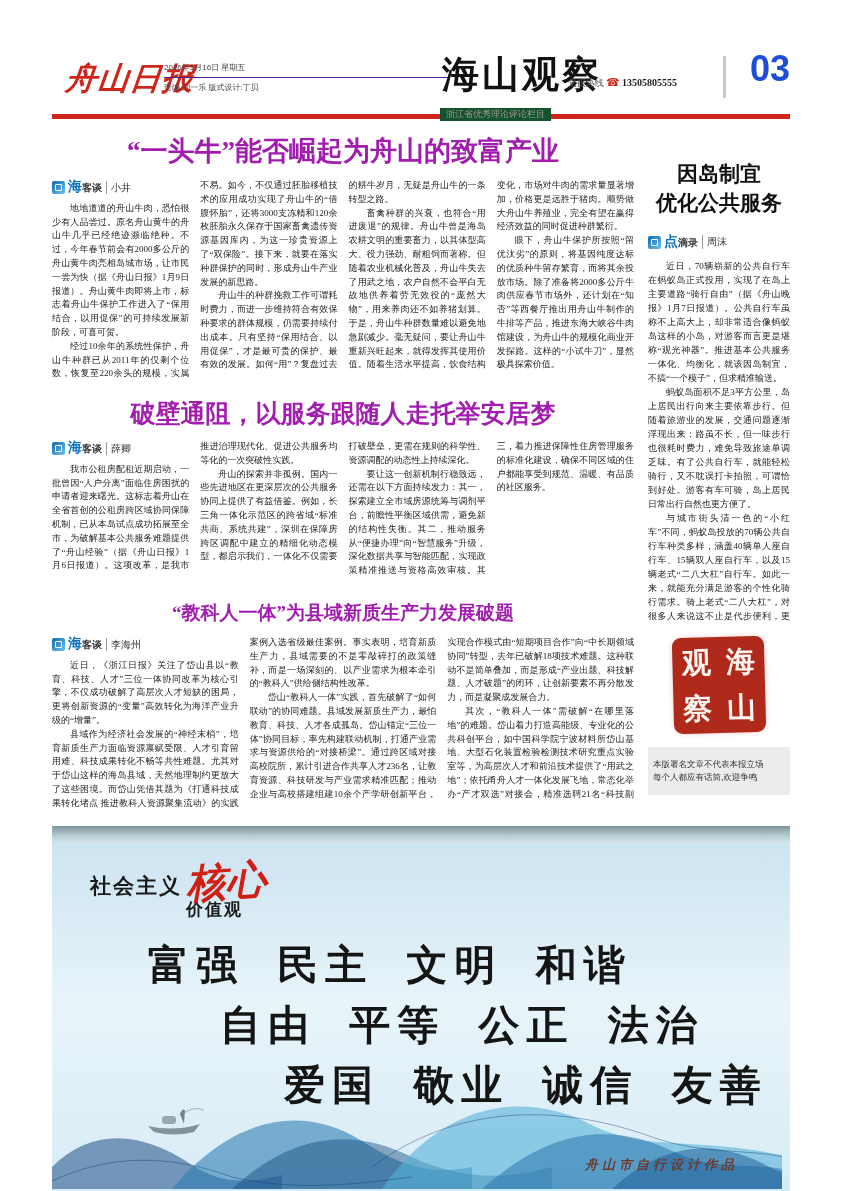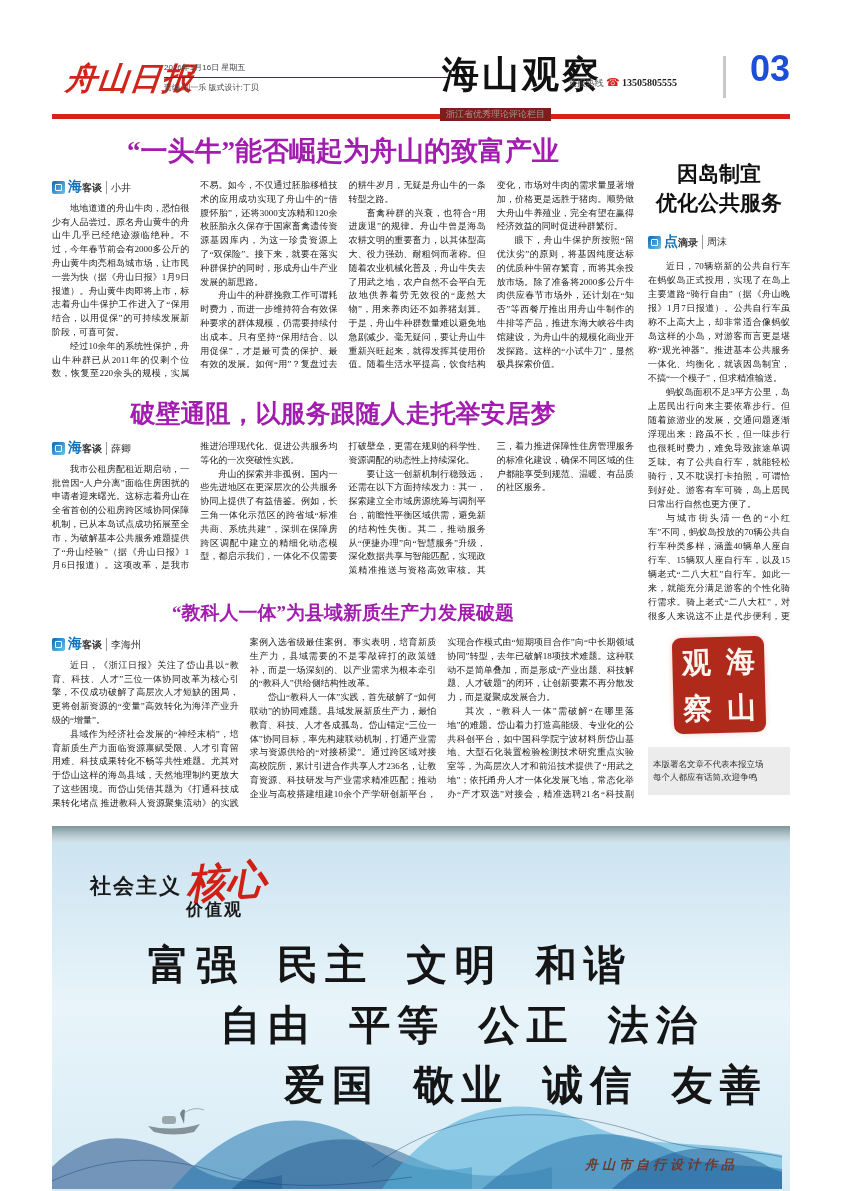--- a/index.html
+++ b/index.html
@@ -17,21 +17,21 @@
   .section-title{position:absolute;left:390px;top:0px;font-size:37px;font-weight:900;color:#111;
                  letter-spacing:3px;font-family:"Liberation Sans","DejaVu Sans",sans-serif;}
   .hotline{position:absolute;right:113px;top:26px;font-size:9px;color:#555;
            font-family:Liberation Serif, serif;white-space:nowrap;margin-left:20px;}
   .hotline .ph{color:#d0251b;font-size:11px;}
   .hotline b{color:#222;font-size:10px;}
   .vbar{position:absolute;right:64px;top:6px;width:3px;height:42px;background:#c9c9c9;}
   .pageno{position:absolute;right:0;top:-2px;font-size:36px;font-weight:900;color:#1d4ed8;
           font-family:"Liberation Sans",sans-serif;}
   .redline{position:relative;height:5px;background:#d2241a;margin:4px 52px 0;}
-  .section-sub{position:absolute;left:388px;top:-6px;background:#7f1d1d;padding:0 6px;
+  .section-sub{position:absolute;left:388px;top:-6px;background:#14532d;padding:0 6px;
                font-size:9px;color:#a09a94;font-family:"Liberation Sans",sans-serif;white-space:nowrap;}
   
   .main{display:flex;gap:14px;margin:12px 52px 0;}
   .leftcol{width:582px;}
   .aside{width:142px;}
   .art-title{font-weight:900;text-align:center;color:#a21caf;
              font-family:Liberation Serif, serif;}
   .t1{font-size:27px;margin:2px 0 10px;}
   .t2{font-size:25px;margin:12px 0 10px;}
   .t3{font-size:19px;margin:12px 0 10px;}

